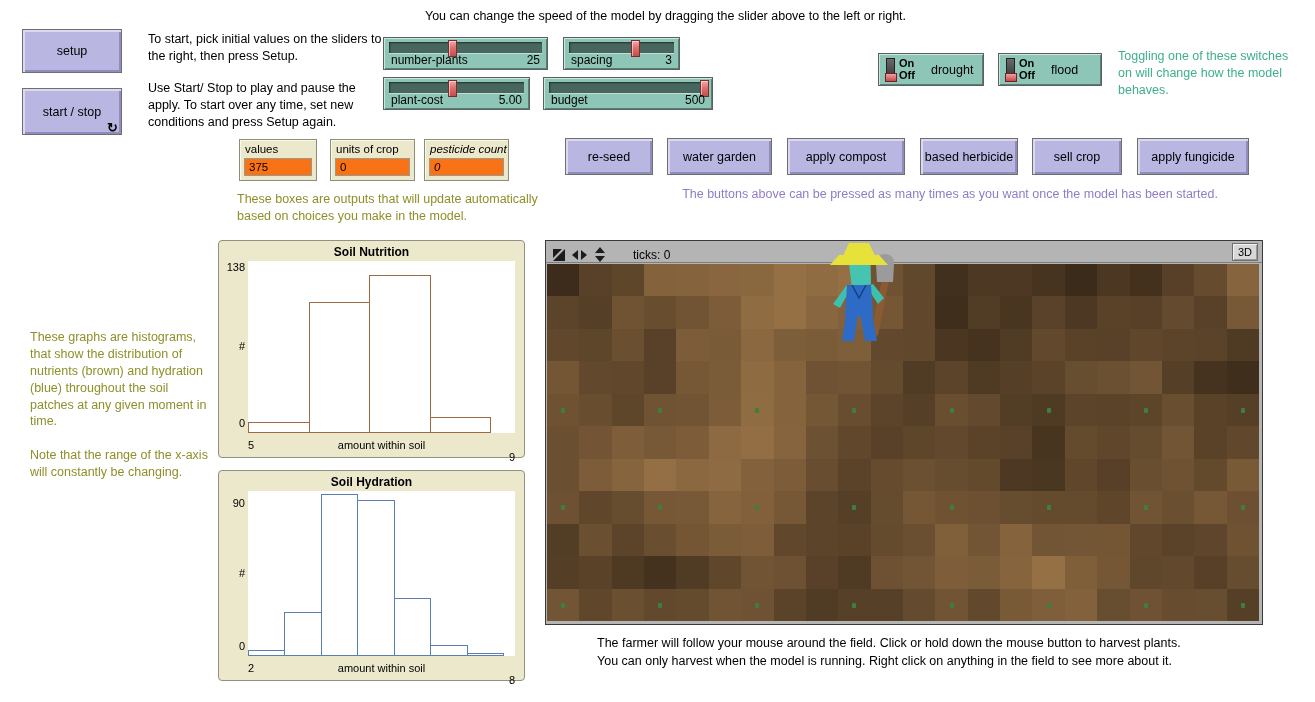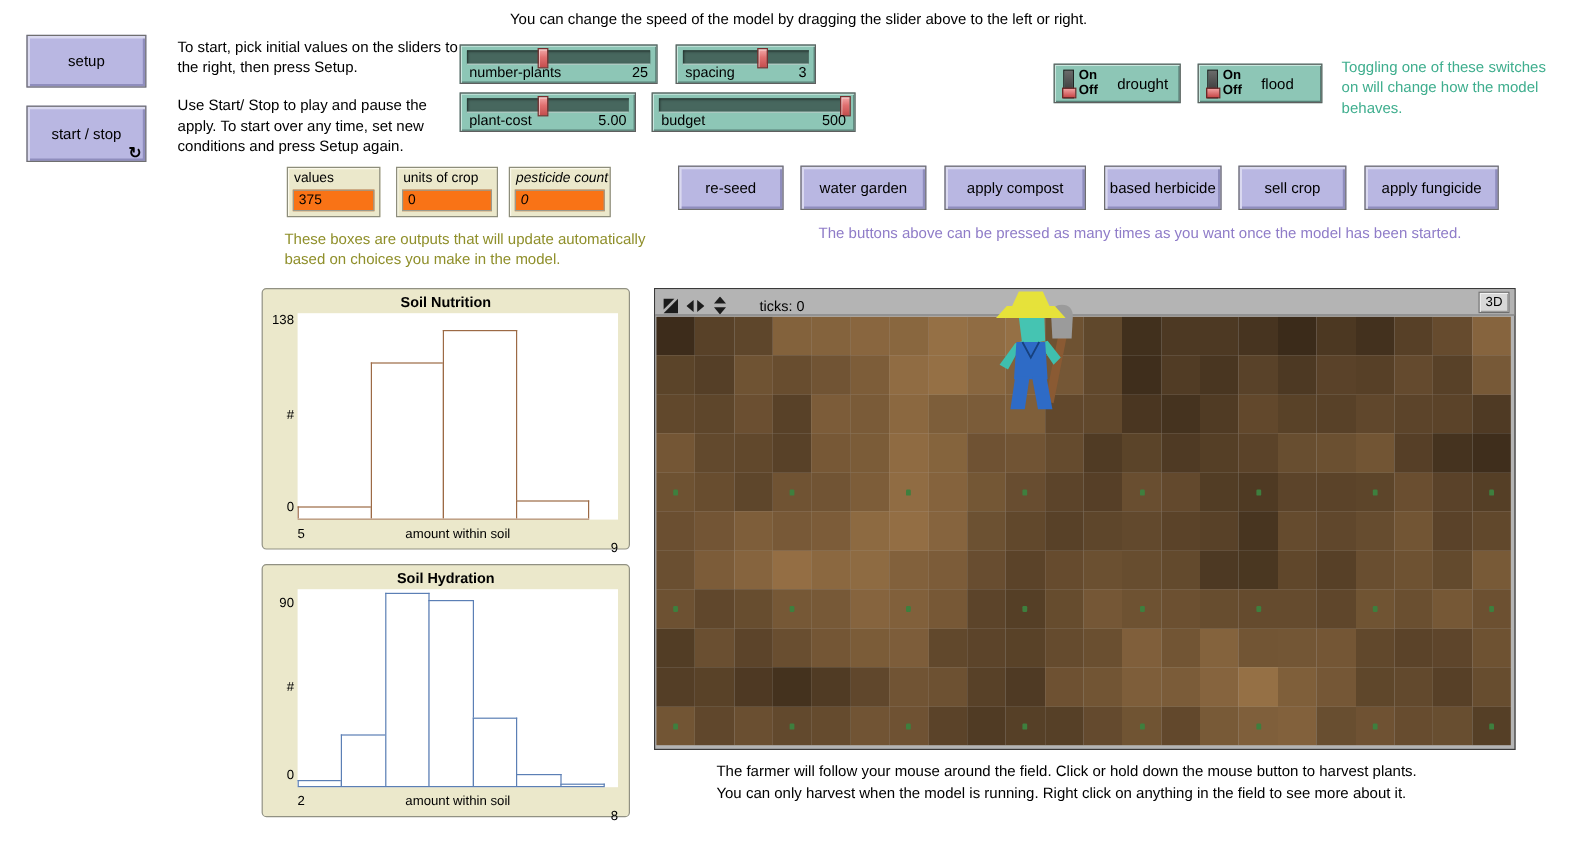--- a/index.html
+++ b/index.html
@@ -248,20 +248,24 @@
   </div>
   <div class="nl-button action-btn" id="ab-4">
     <span>sell crop</span>
   </div>
   <div class="nl-button action-btn" id="ab-5">
     <span>apply fungicide</span>
   </div>
 
   <div class="abs note purplenote" id="buttons-note">The buttons above can be pressed as many times as you want once the model has been started.</div>
 
+  <div class="abs note olive" id="left-note">
+    <p>These graphs are histograms, that show the distribution of nutrients (brown) and hydration (blue) throughout the soil patches at any given moment in time.</p>
+    <p>Note that the range of the x-axis will constantly be changing.</p>
+  </div>
 
   <div class="nl-plot" id="plot-nutrition">
     <div class="plot-title">Soil Nutrition</div>
     <div class="plot-area">
       <div class="bars" style="width: 91%; border-bottom: 1px solid rgb(156, 106, 69);">
           <div class="bar" style="border-color: rgb(156, 106, 69); height: 5.7971%;"></div>
           <div class="bar" style="border-color: rgb(156, 106, 69); height: 76.087%;"></div>
           <div class="bar" style="border-color: rgb(156, 106, 69); height: 92.029%;"></div>
           <div class="bar" style="border-color: rgb(156, 106, 69); height: 8.69565%;"></div>
         </div>

